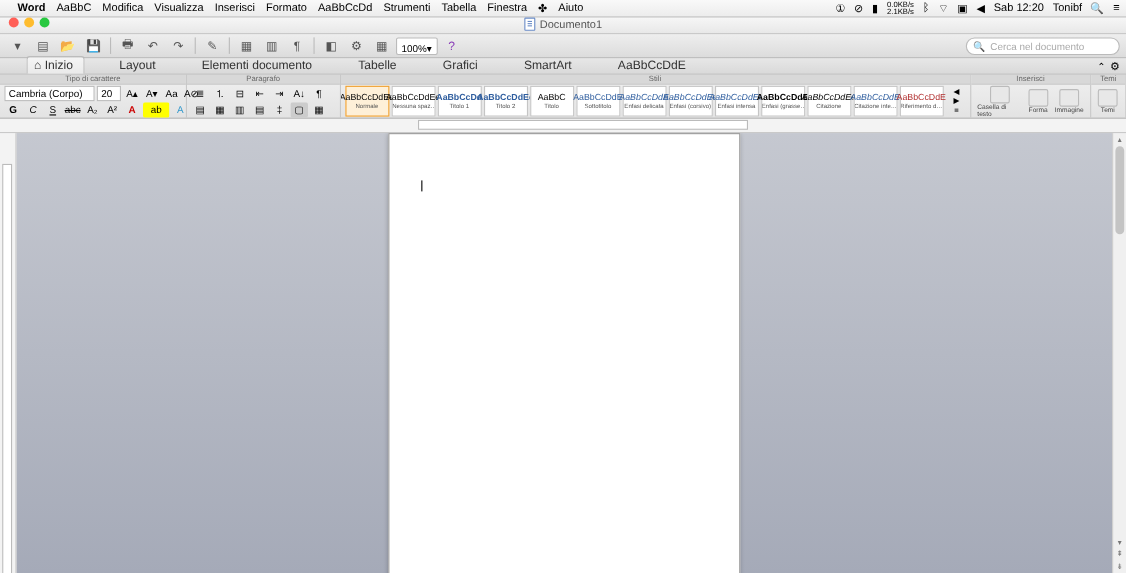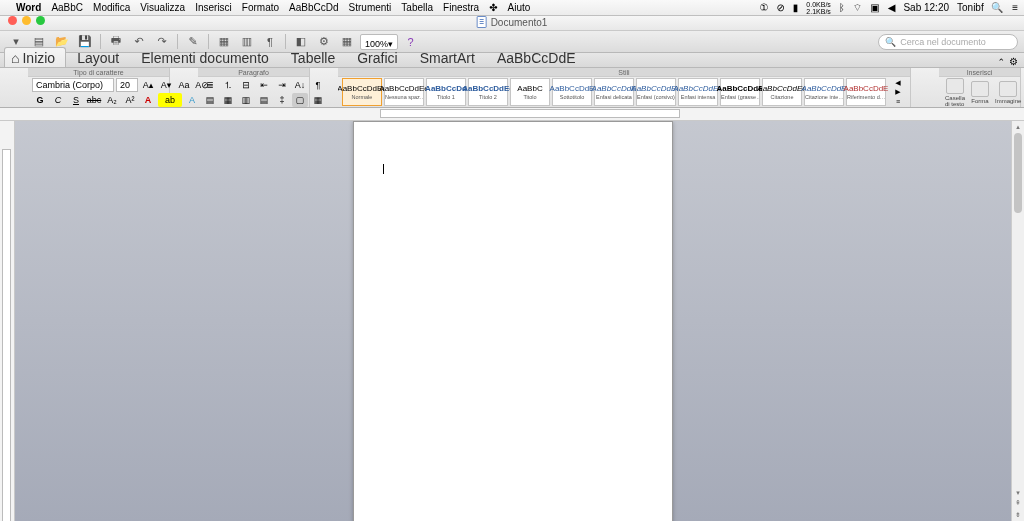--- a/index.html
+++ b/index.html
@@ -26,28 +26,28 @@
 
     
     .qat { height: 22px; background: linear-gradient(#eeeeee,#dcdcdc); display: flex; align-items: center; padding: 0 6px; gap: 3px; border-bottom: 1px solid #b8b8b8; }
     .qat-btn { width: 20px; height: 18px; display: flex; align-items: center; justify-content: center; border-radius: 2px; font-size: 11px; color: #555; }
     .qat-sep { width: 1px; height: 15px; background: #bbb; margin: 0 2px; }
     .zoom { display: flex; align-items: flex-end; border: 1px solid #bbb; border-radius: 2px; background: #fff; height: 16px; font-size: 9px; padding: 0 4px; }
     .search { margin-left: auto; display: flex; align-items: center; background: #fff; border: 1px solid #bbb; border-radius: 9px; height: 16px; width: 140px; padding: 0 6px; font-size: 9px; color: #aaa; gap: 4px; }
 
     
     .tabs { height: 15px; background: linear-gradient(#e7e7e7,#d9d9d9); display: flex; align-items: flex-end; padding-left: 4px; gap: 0; border-bottom: 1px solid #b8b8b8; }
-    .tab { padding: 2px 10px 1px; font-size: 14px; border: 1px solid transparent; border-bottom: none; color: #333; }
+    .tab { padding: 2px 10px 1px; font-size: 11px; border: 1px solid transparent; border-bottom: none; color: #333; margin-left: 20px; }
     .tab.active { background: linear-gradient(#f5f5f5,#eaeaea); border-color: #b8b8b8; border-radius: 3px 3px 0 0; }
     .tab.home { padding-left: 6px; }
     .home-icon { display:inline-block; margin-right:3px; }
 
     
     .ribbon { height: 40px; background: linear-gradient(#f0f0f0,#e3e3e3); display: flex; border-bottom: 1px solid #b0b0b0; }
-    .group { border-right: 1px solid #c8c8c8; display: flex; flex-direction: column; padding-left: 28px; }
+    .group { border-right: 1px solid #c8c8c8; display: flex; flex-direction: column; }
     .group-label { height: 9px; font-size: 7px; text-align: center; color: #666; background: #d8d8d8; border-bottom: 1px solid #ccc; line-height: 9px; }
     .group-body { flex: 1; display: flex; align-items: center; padding: 1px 4px; gap: 2px; }
 
     
     .font-combo { display: flex; align-items: center; background: #fff; border: 1px solid #bbb; height: 14px; font-size: 9px; padding: 0 3px; }
     .font-row { display: flex; gap: 2px; }
     .tb { width: 16px; height: 14px; display: flex; align-items: center; justify-content: center; font-size: 9px; border: 1px solid transparent; border-radius: 2px; }
     .stack { display: flex; flex-direction: column; gap: 1px; }
 
     

